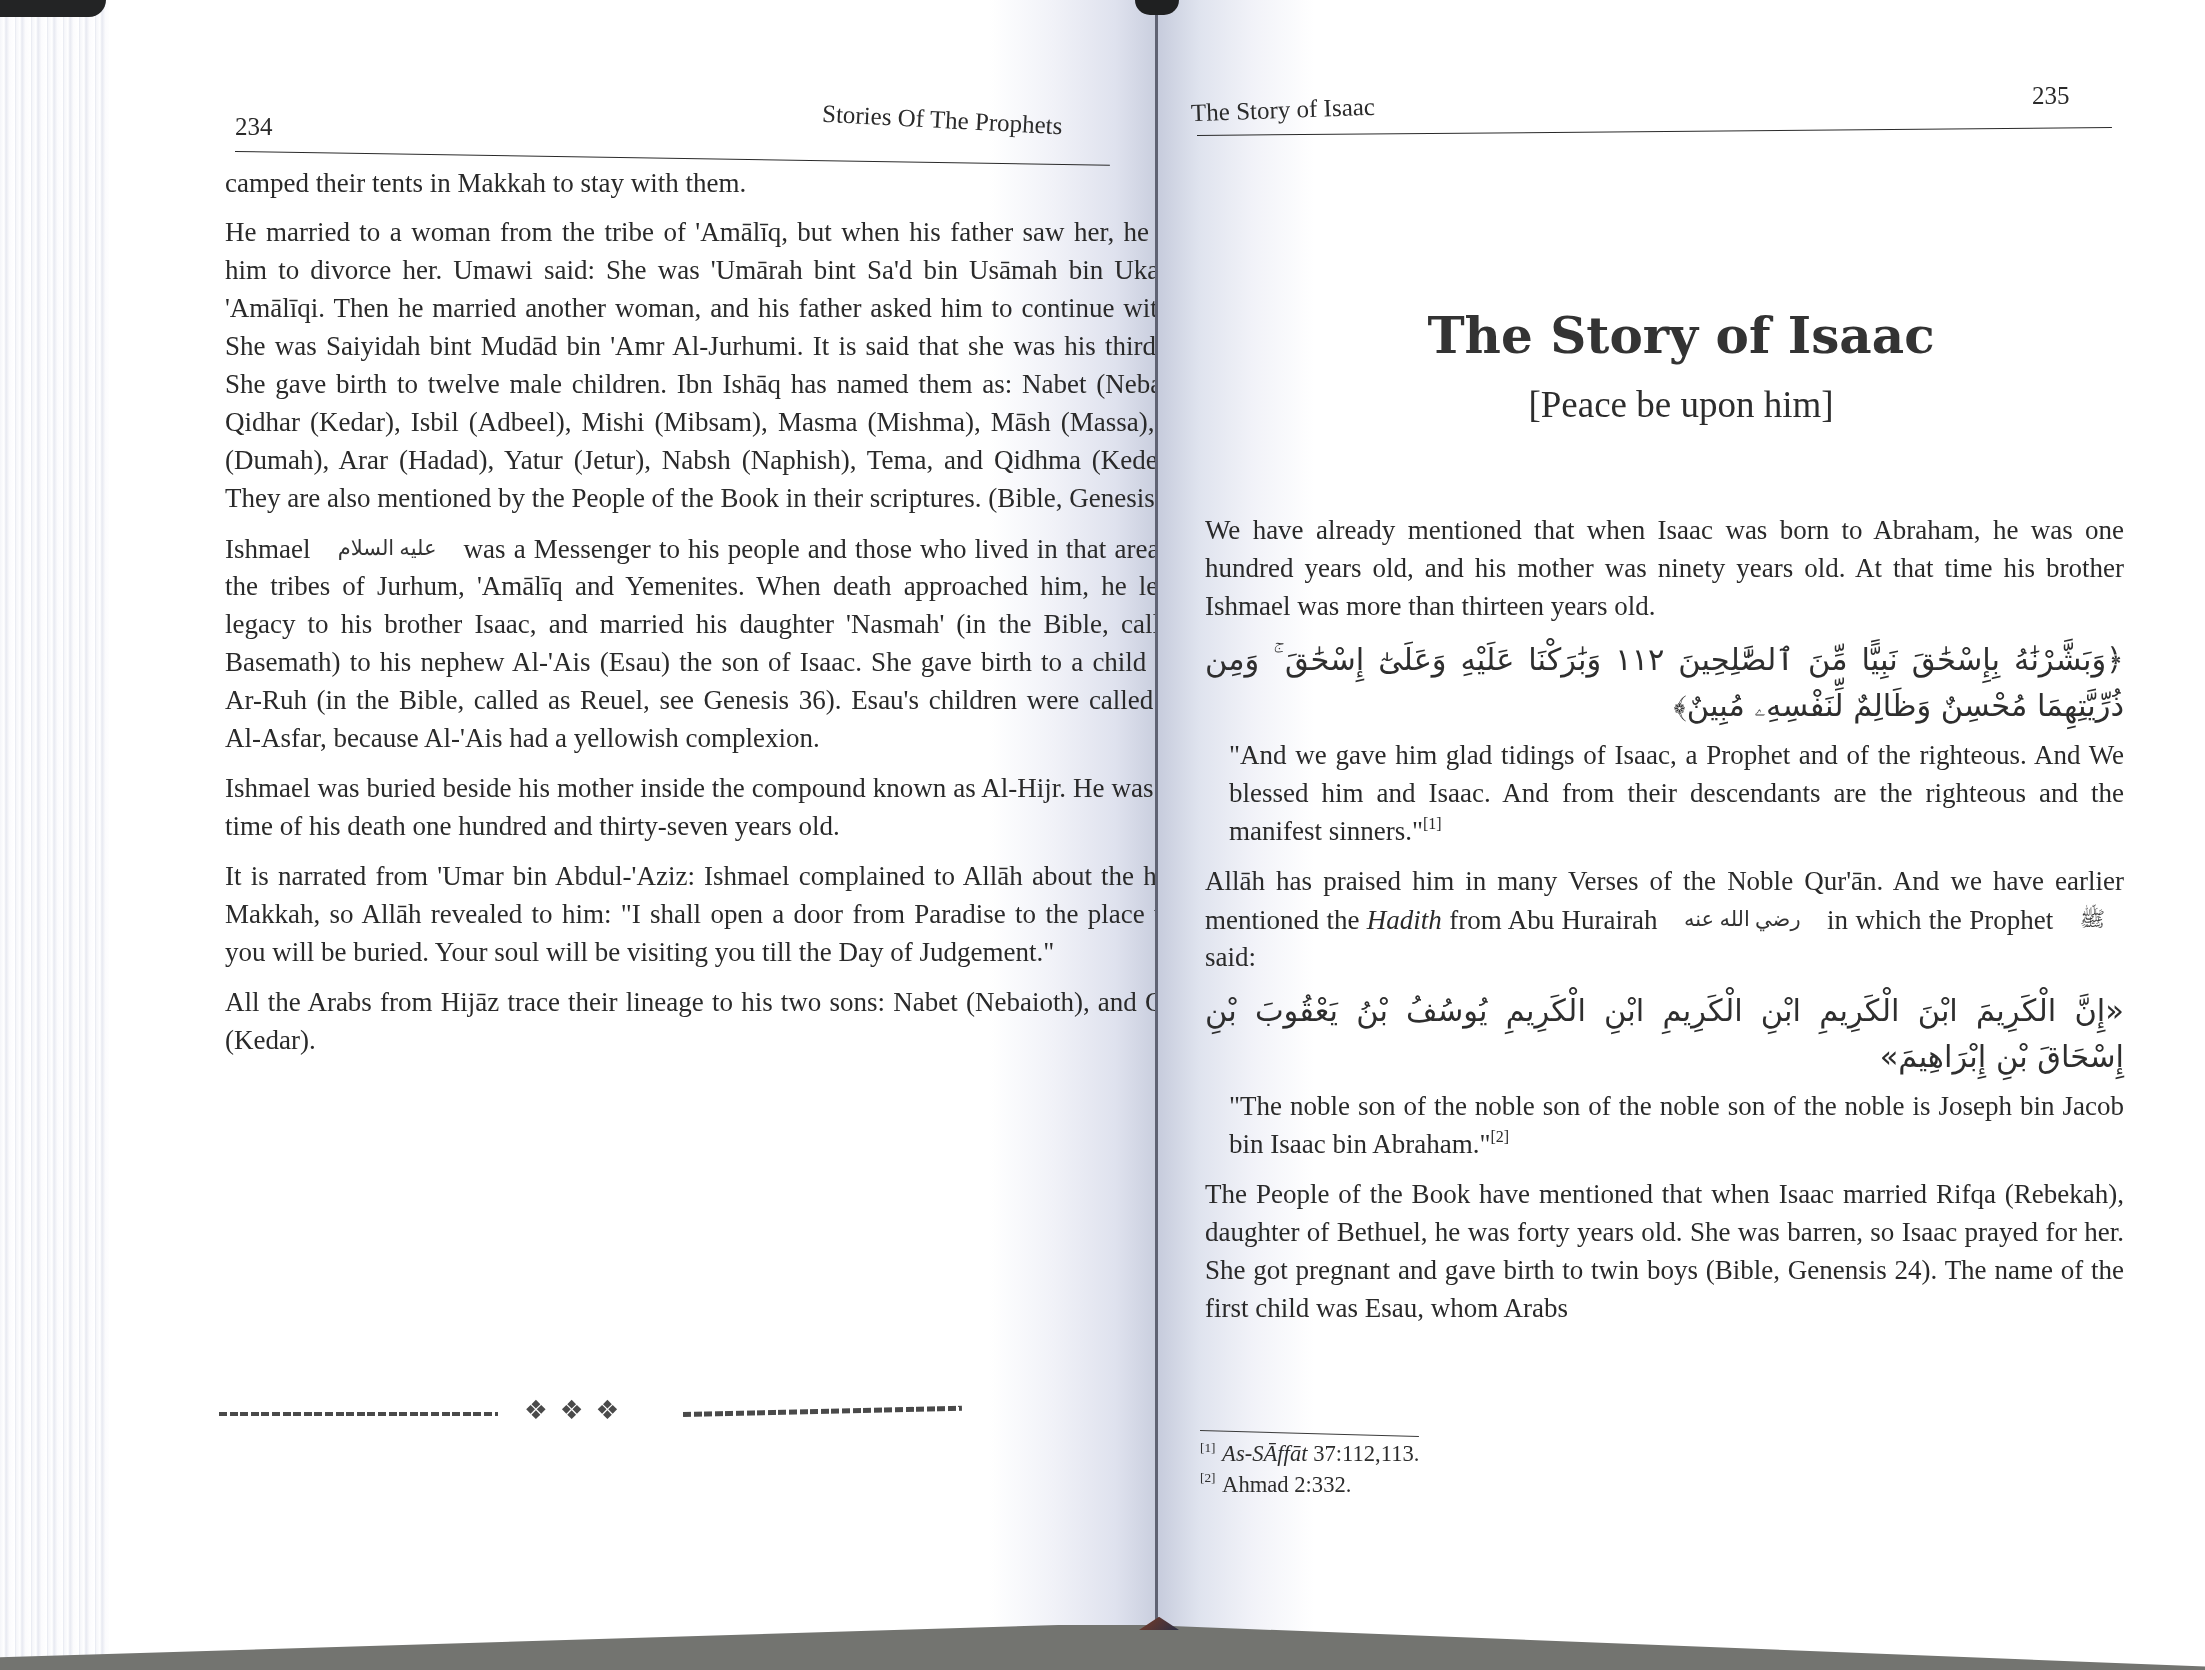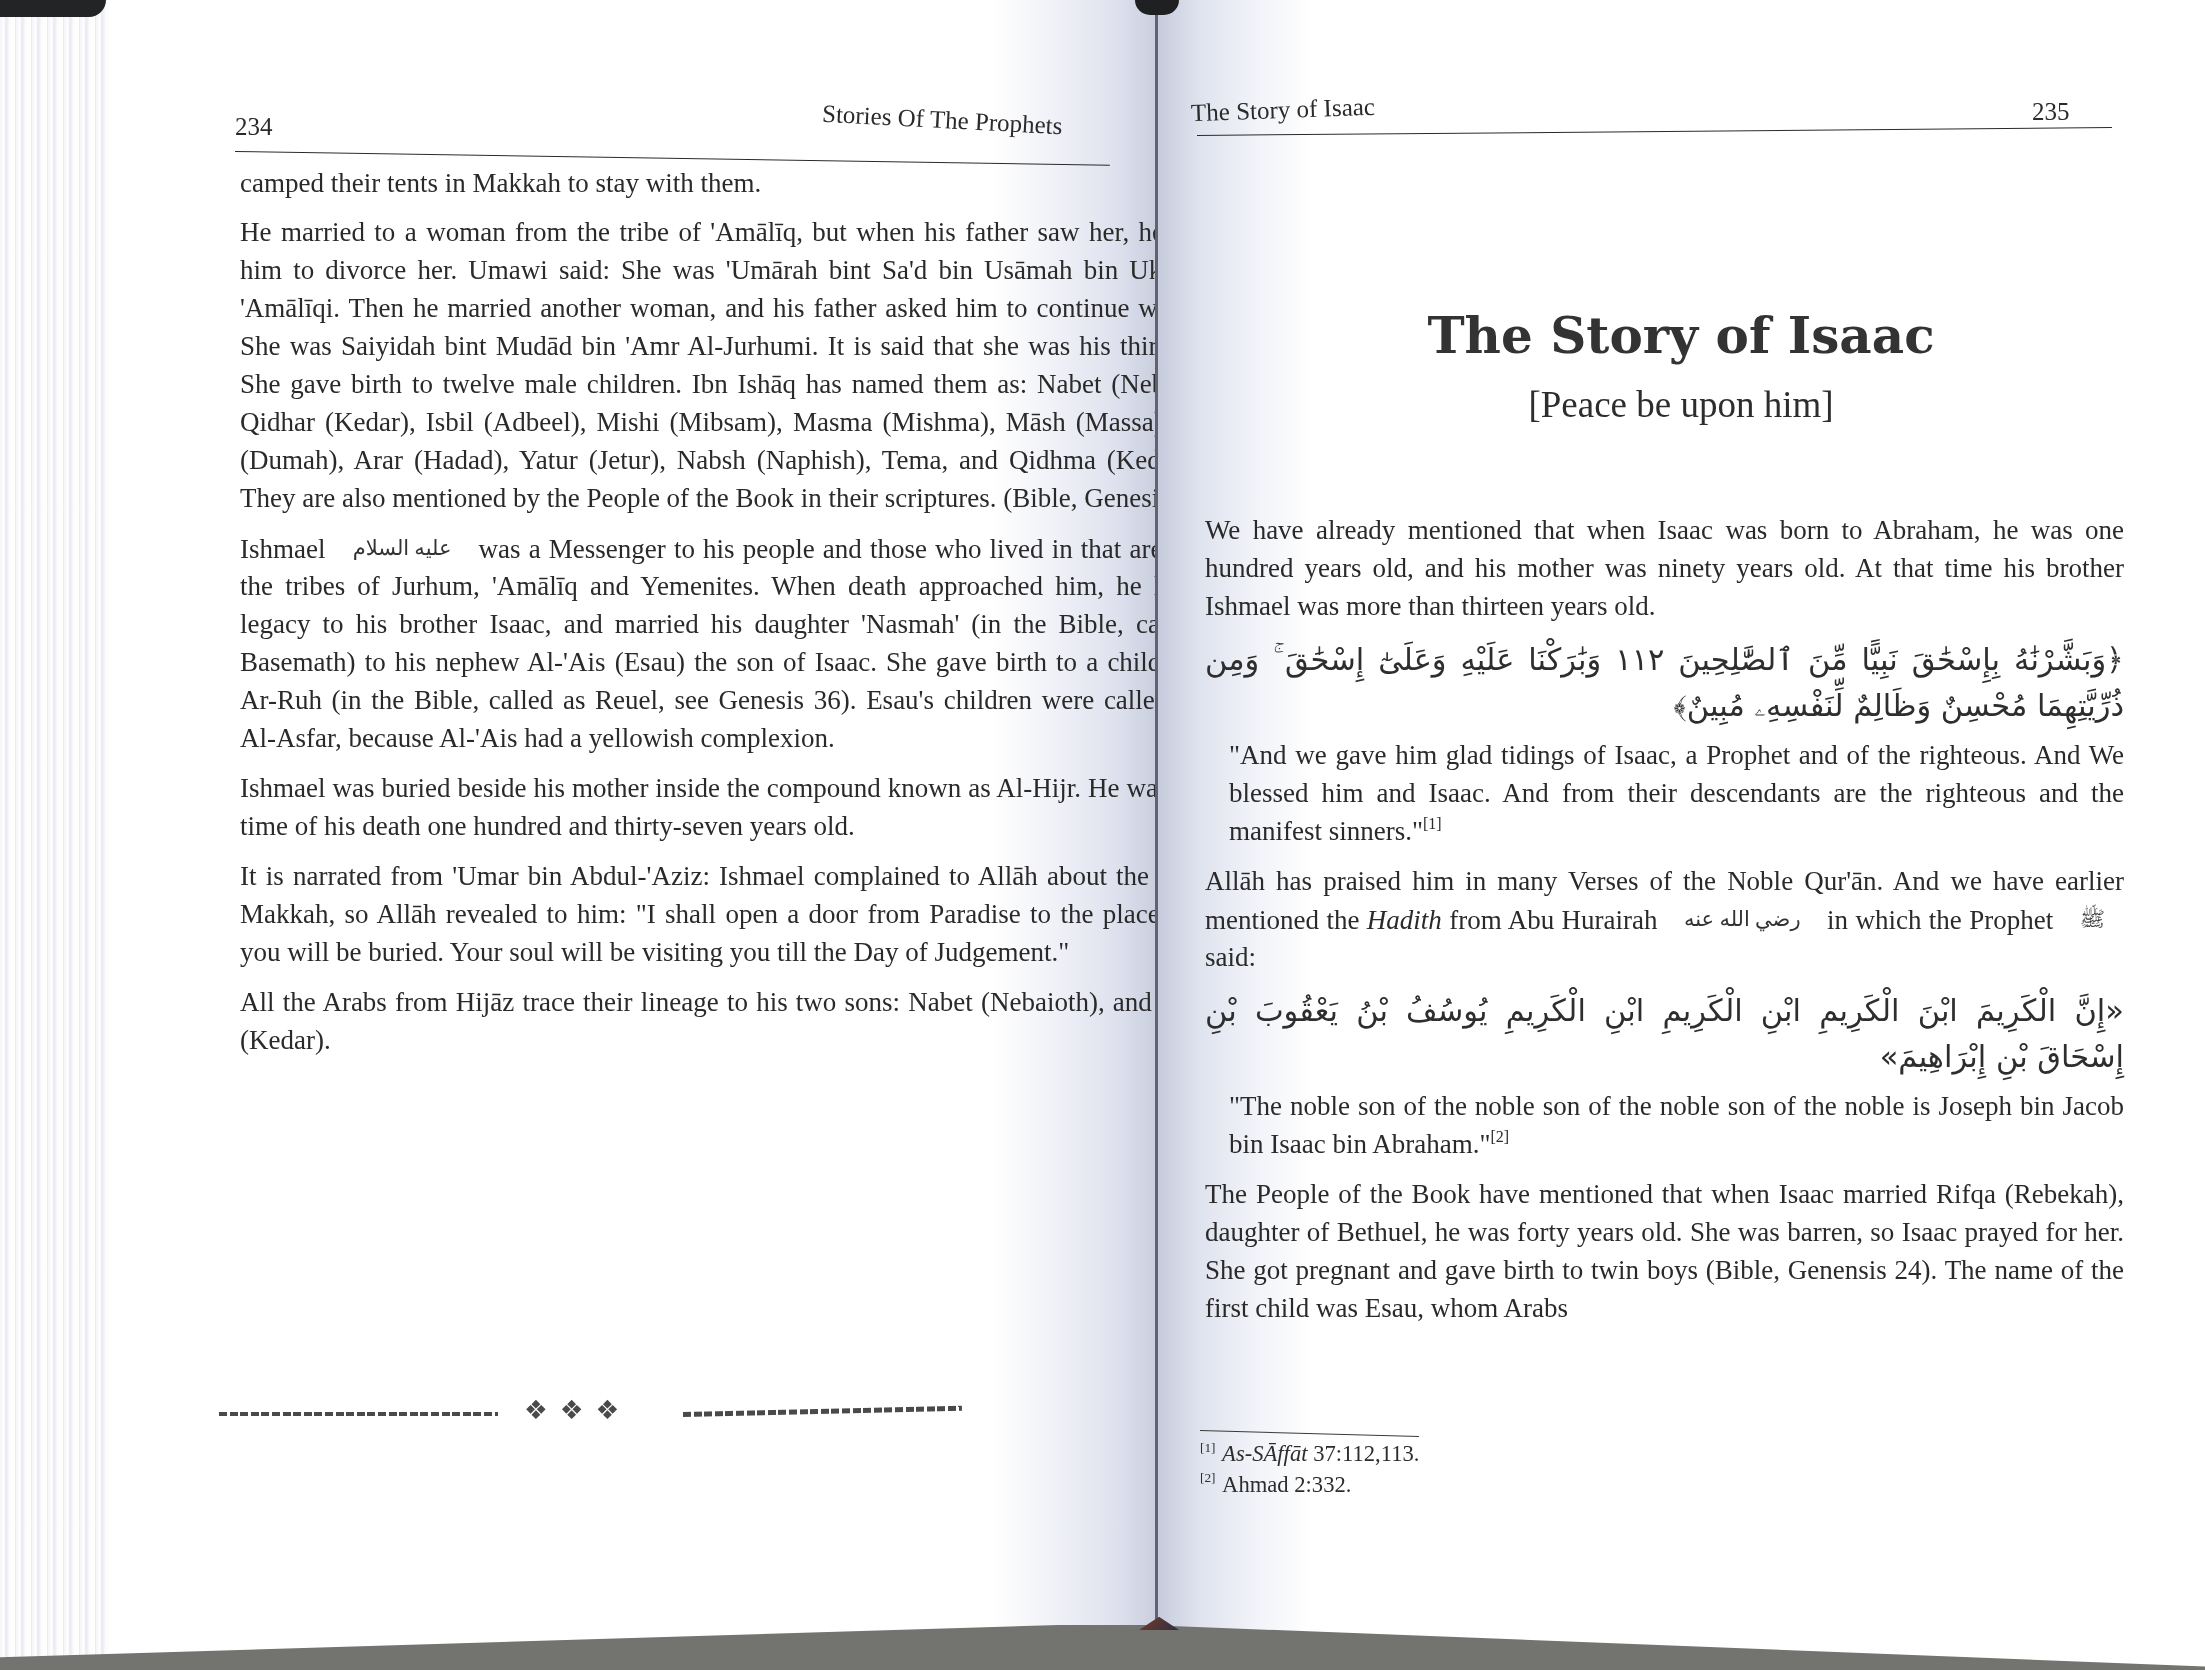--- a/index.html
+++ b/index.html
@@ -78,21 +78,21 @@
 
 <div class="spread">
   <div class="page-edges"></div>
   <div class="page-edges-top"></div>
 
   <div class="page page-left">
     <div class="run-head" style="left:126px; top:113px;">234</div>
     <div class="run-head" style="left:713px; top:106px; transform:rotate(3deg);">Stories Of The Prophets</div>
     <div class="rule" style="left:126px; top:151px; width:875px; transform:rotate(0.9deg); transform-origin:left;"></div>
 
-    <div class="text-block" style="left:131px; top:164px; width:995px;">
+    <div class="text-block" style="left:116px; top:164px; width:995px;">
       <p class="para first">camped their tents in Makkah to stay with them.</p>
       <p class="para">He married to a woman from the tribe of 'Amālīq, but when his father saw her, he asked him to divorce her. Umawi said: She was 'Umārah bint Sa'd bin Usāmah bin Ukail Al-'Amālīqi. Then he married another woman, and his father asked him to continue with her. She was Saiyidah bint Mudād bin 'Amr Al-Jurhumi. It is said that she was his third wife. She gave birth to twelve male children. Ibn Ishāq has named them as: Nabet (Nebaioth), Qidhar (Kedar), Isbil (Adbeel), Mishi (Mibsam), Masma (Mishma), Māsh (Massa), Dusa (Dumah), Arar (Hadad), Yatur (Jetur), Nabsh (Naphish), Tema, and Qidhma (Kedemah). They are also mentioned by the People of the Book in their scriptures. (Bible, Genesis 25)</p>
       <p class="para">
         <span>Ishmael</span>
         <span class="honorific">عليه السلام</span>
         <span>was a Messenger to his people and those who lived in that area from the tribes of Jurhum, 'Amālīq and Yemenites. When death approached him, he left the legacy to his brother Isaac, and married his daughter 'Nasmah' (in the Bible, called as Basemath) to his nephew Al-'Ais (Esau) the son of Isaac. She gave birth to a child called Ar-Ruh (in the Bible, called as Reuel, see Genesis 36). Esau's children were called Banu Al-Asfar, because Al-'Ais had a yellowish complexion.</span>
       </p>
       <p class="para">Ishmael was buried beside his mother inside the compound known as Al-Hijr. He was at the time of his death one hundred and thirty-seven years old.</p>
       <p class="para">It is narrated from 'Umar bin Abdul-'Aziz: Ishmael complained to Allāh about the heat of Makkah, so Allāh revealed to him: "I shall open a door from Paradise to the place where you will be buried. Your soul will be visiting you till the Day of Judgement."</p>
       <p class="para">All the Arabs from Hijāz trace their lineage to his two sons: Nabet (Nebaioth), and Qidhar (Kedar).</p>
@@ -100,21 +100,21 @@
   </div>
 
   <div class="divider">
     <div class="dash-left"></div>
     <div class="diamonds">❖❖❖</div>
     <div class="dash-right"></div>
   </div>
 
   <div class="page page-right">
     <div class="run-head" style="left:34px; top:96px; transform:rotate(-2deg);">The Story of Isaac</div>
-    <div class="run-head" style="left:875px; top:98px;">235</div>
+    <div class="run-head" style="left:875px; top:82px;">235</div>
     <div class="rule" style="left:40px; top:135px; width:915px; transform:rotate(-0.5deg); transform-origin:left;"></div>
 
     <div class="chapter-title" style="top:306px;">The Story of Isaac</div>
     <div class="chapter-sub" style="top:383px;">[Peace be upon him]</div>
 
     <div class="text-block" style="left:48px; top:511px; width:919px;">
       <p class="para">We have already mentioned that when Isaac was born to Abraham, he was one hundred years old, and his mother was ninety years old. At that time his brother Ishmael was more than thirteen years old.</p>
       <div class="arabic">﴿وَبَشَّرْنَٰهُ بِإِسْحَٰقَ نَبِيًّا مِّنَ ٱلصَّٰلِحِينَ ١١٢ وَبَٰرَكْنَا عَلَيْهِ وَعَلَىٰٓ إِسْحَٰقَ ۚ وَمِن ذُرِّيَّتِهِمَا مُحْسِنٌ وَظَالِمٌ لِّنَفْسِهِۦ مُبِينٌ﴾</div>
       <p class="para quote">
         <span>"And we gave him glad tidings of Isaac, a Prophet and of the righteous. And We blessed him and Isaac. And from their descendants are the righteous and the manifest sinners."</span><sup class="fn">[1]</sup>

